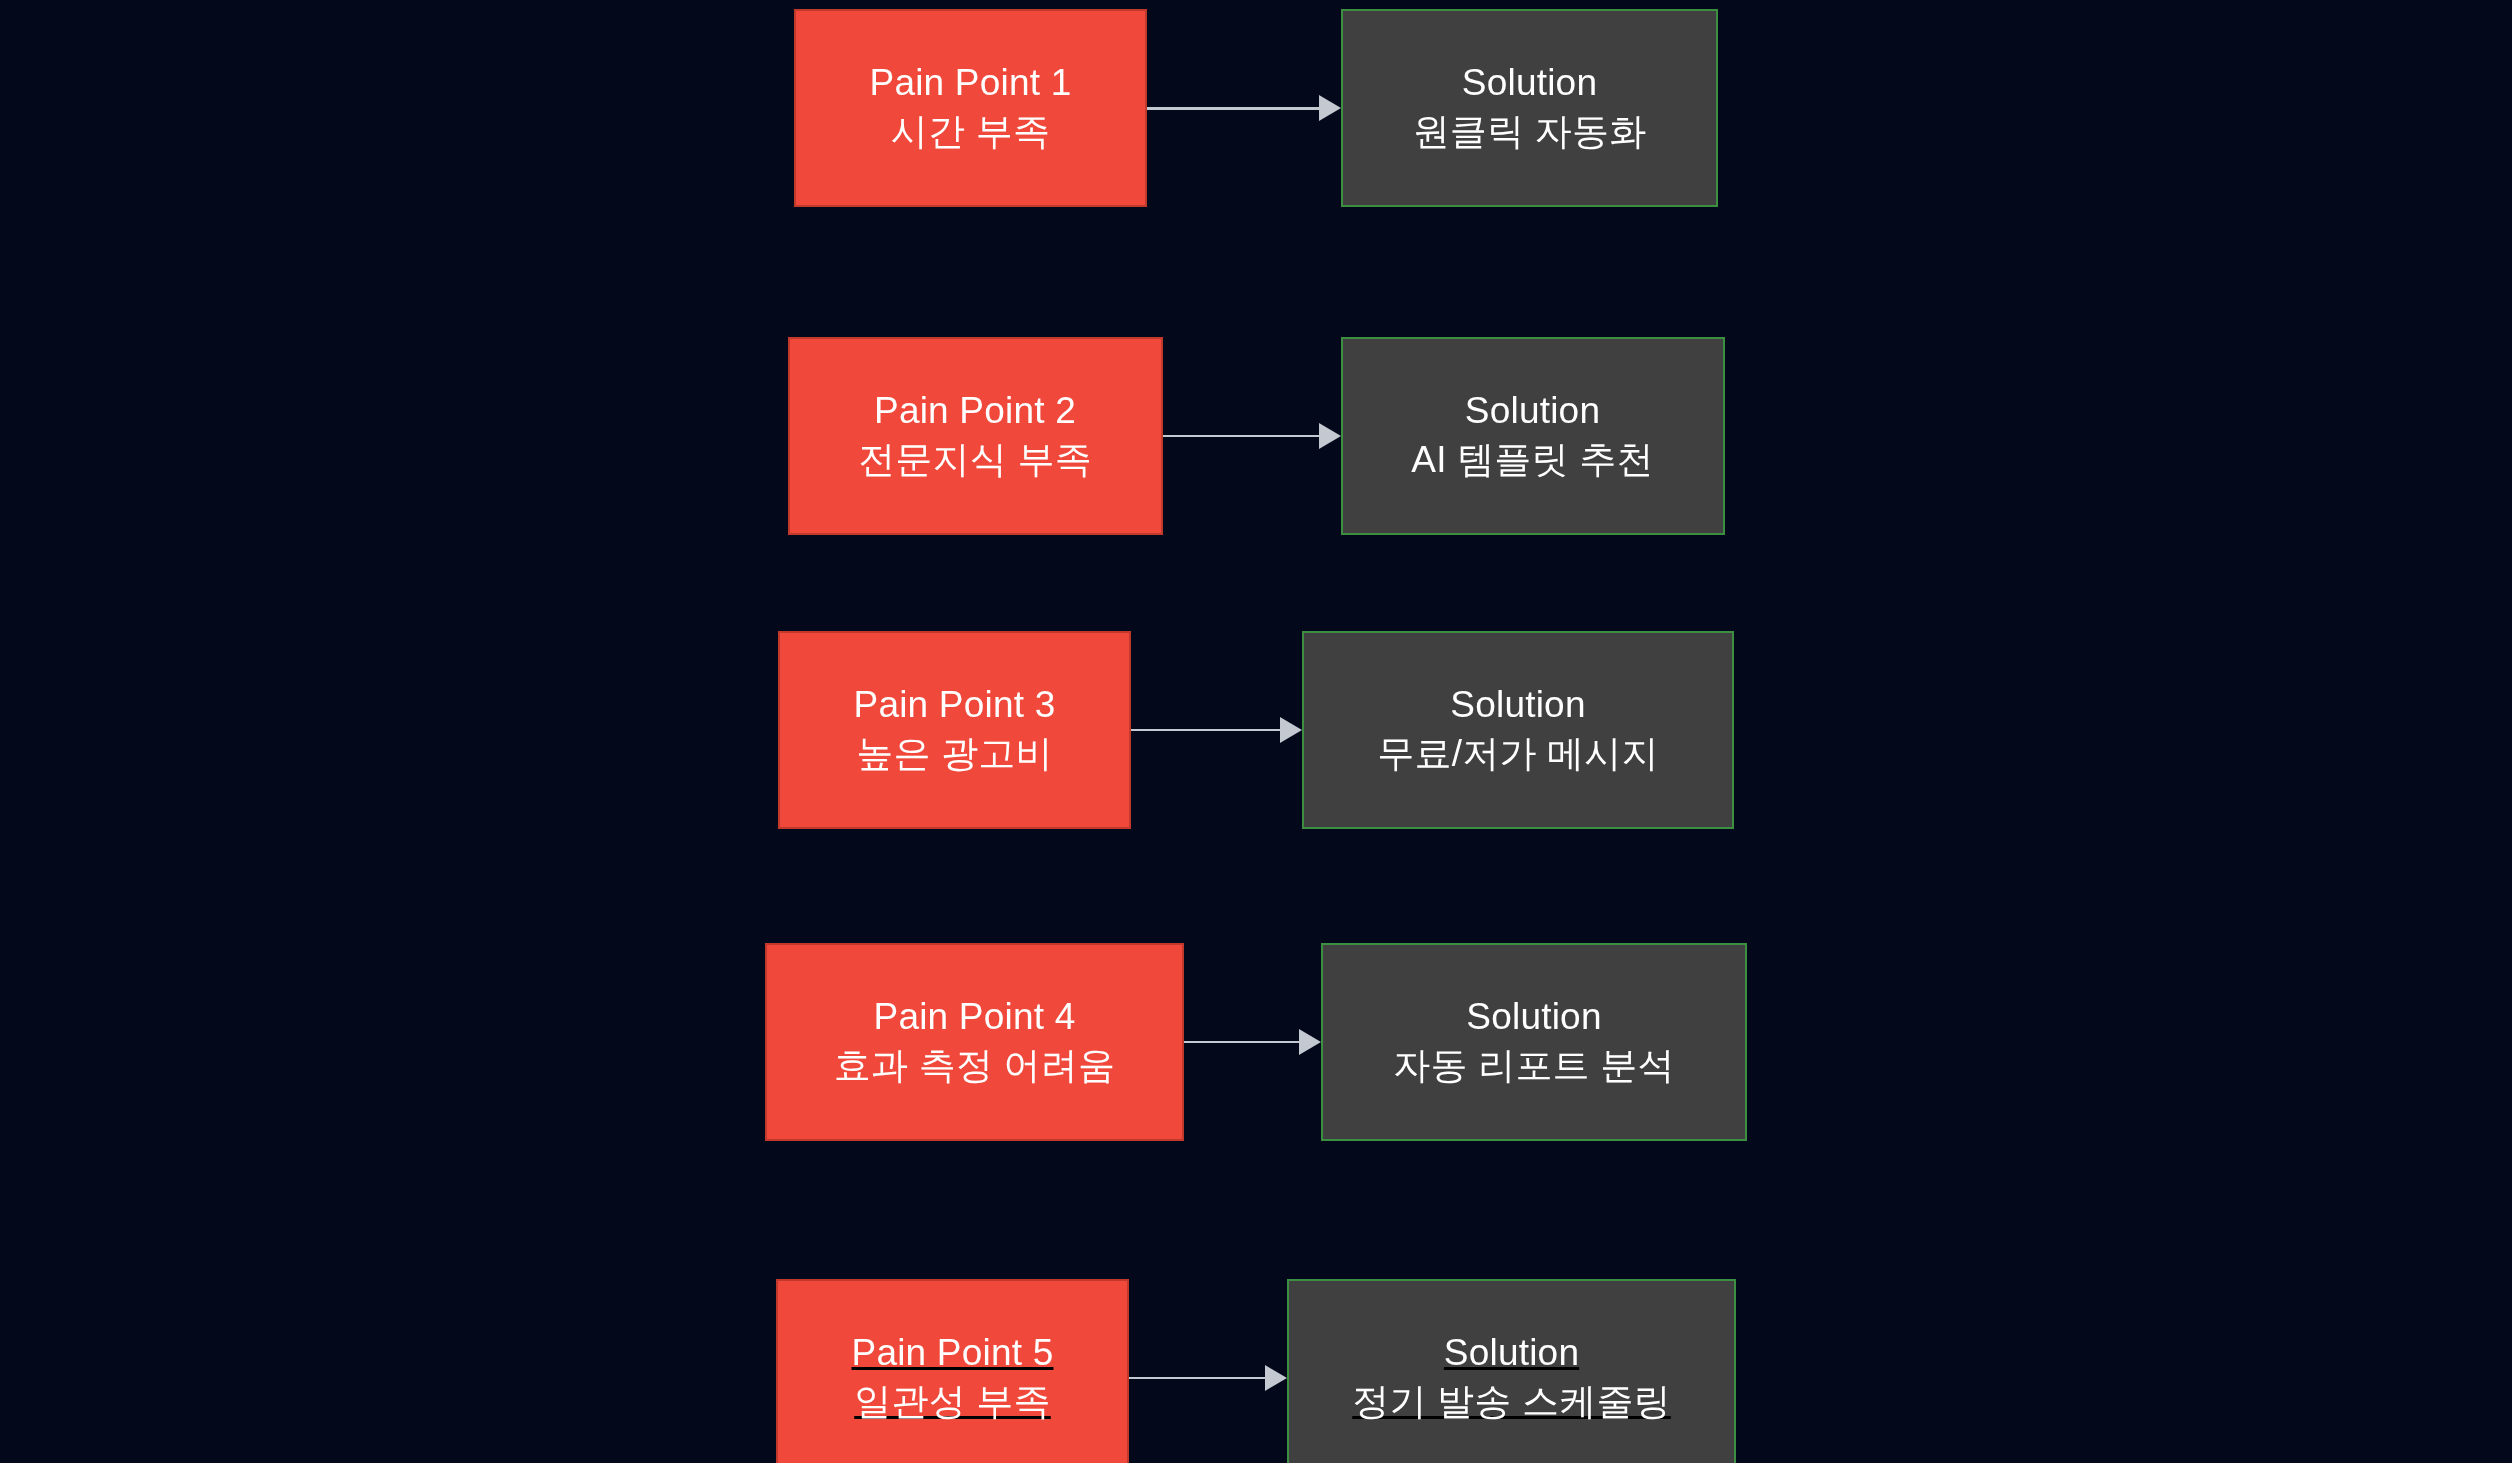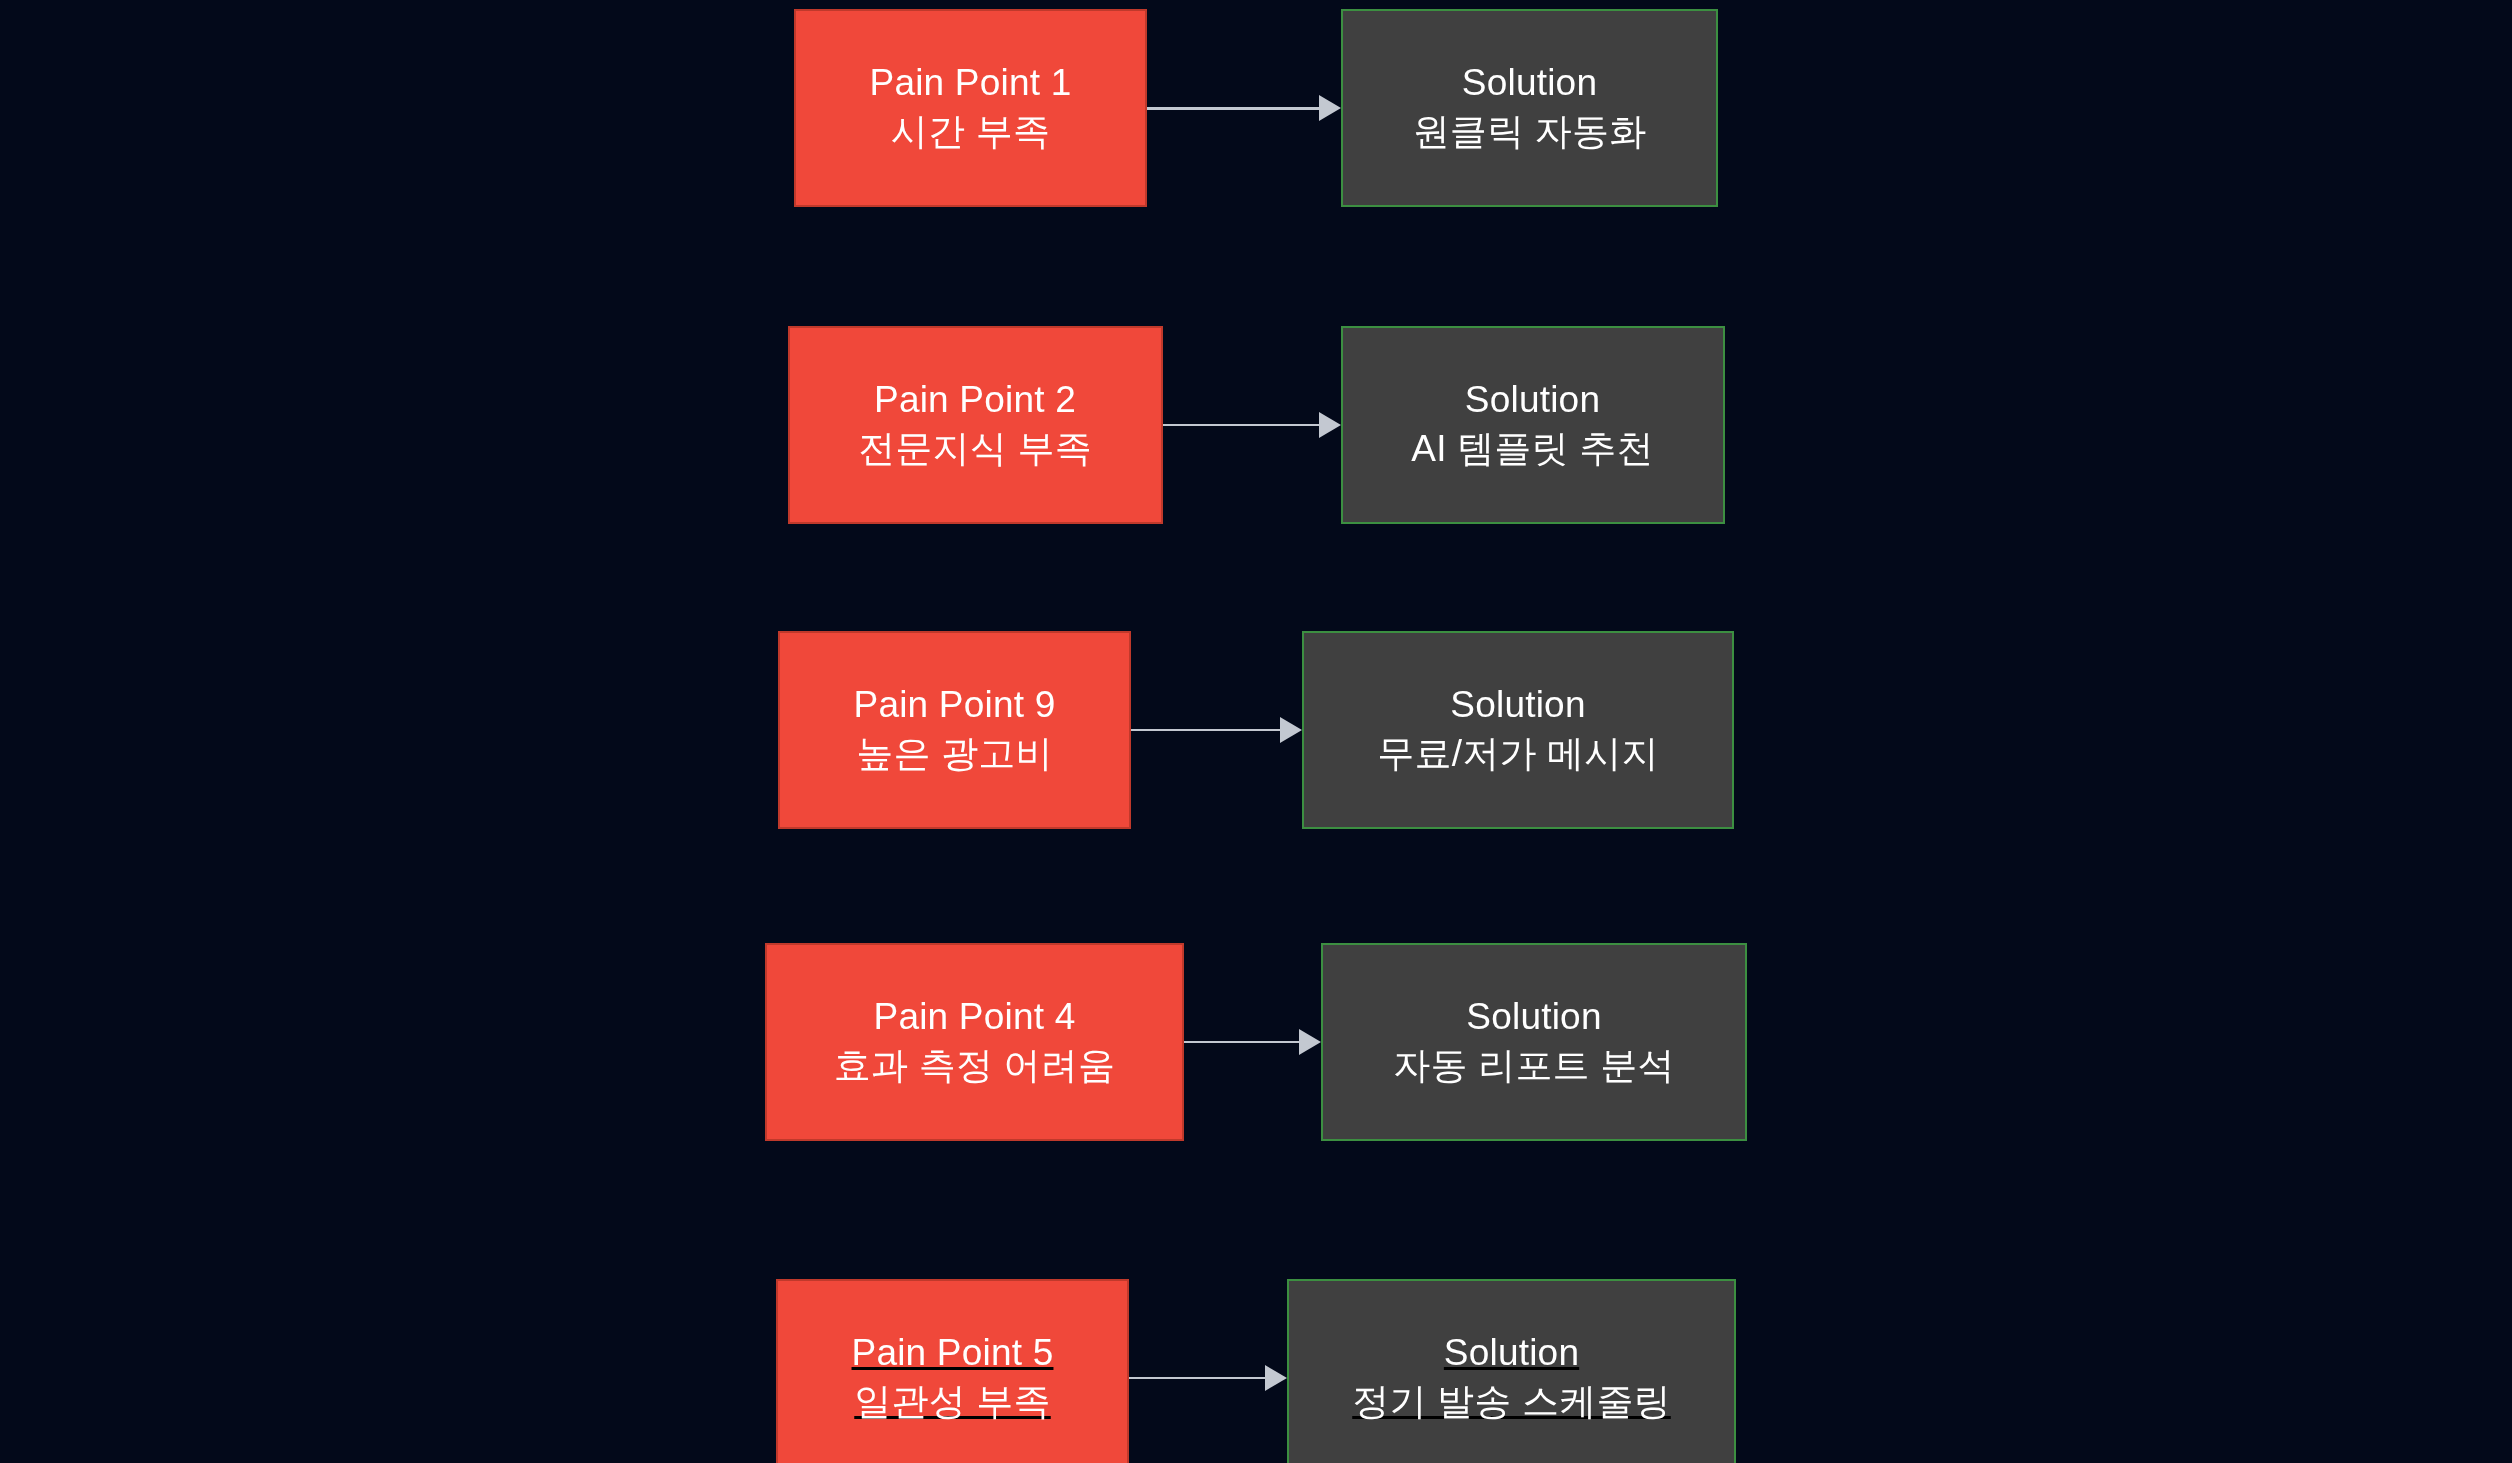--- a/index.html
+++ b/index.html
@@ -96,37 +96,37 @@
       </div>
       <div class="edge-connector" style="width: 194px;">
         <div class="edge-line"></div>
         <div class="edge-arrowhead"></div>
       </div>
       <div class="node-box node-solution" style="width: 377px; height: 198px;">
         <span class="node-line node-title">Solution</span>
         <span class="node-line node-subtitle">원클릭 자동화</span>
       </div>
     </div>
-    <div class="flow-row" style="top: 326px; height: 198px; align-items: center;">
+    <div class="flow-row" style="top: 337px; height: 198px; align-items: center;">
       <div class="node-box node-pain" style="width: 375px; height: 198px;">
         <span class="node-line node-title">Pain Point 2</span>
         <span class="node-line node-subtitle">전문지식 부족</span>
       </div>
       <div class="edge-connector" style="width: 178px;">
         <div class="edge-line"></div>
         <div class="edge-arrowhead"></div>
       </div>
       <div class="node-box node-solution" style="width: 384px; height: 198px;">
         <span class="node-line node-title">Solution</span>
         <span class="node-line node-subtitle">AI 템플릿 추천</span>
       </div>
     </div>
     <div class="flow-row" style="top: 631px; height: 198px;">
       <div class="node-box node-pain" style="width: 353px; height: 198px;">
-        <span class="node-line node-title">Pain Point 9</span>
+        <span class="node-line node-title">Pain Point 3</span>
         <span class="node-line node-subtitle">높은 광고비</span>
       </div>
       <div class="edge-connector" style="width: 171px;">
         <div class="edge-line"></div>
         <div class="edge-arrowhead"></div>
       </div>
       <div class="node-box node-solution" style="width: 432px; height: 198px;">
         <span class="node-line node-title">Solution</span>
         <span class="node-line node-subtitle">무료/저가 메시지</span>
       </div>

